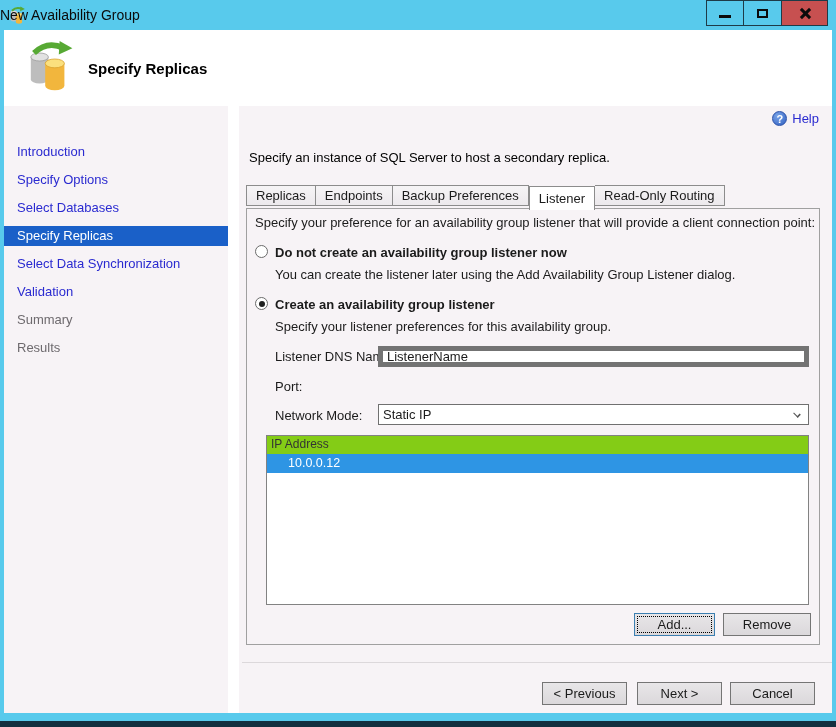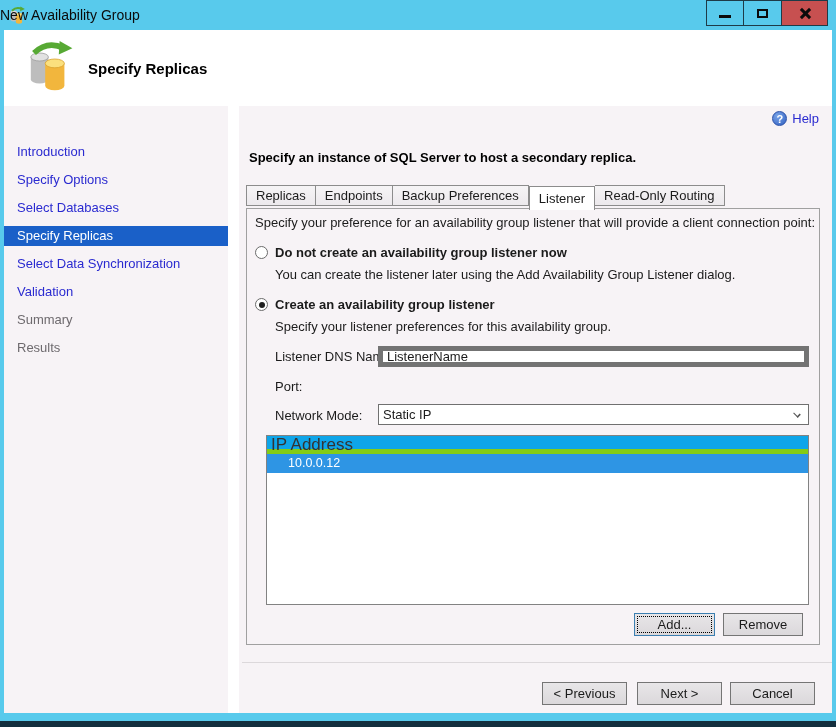--- a/index.html
+++ b/index.html
@@ -100,21 +100,21 @@
   }
   .help-icon {
     width: 15px; height: 15px; border-radius: 50%;
     background: radial-gradient(circle at 35% 30%, #7aa4e8, #2f5fc0);
     color: #fff; font-size: 11px; font-weight: bold;
     display: flex; align-items: center; justify-content: center;
     border: 1px solid #2a50a8;
   }
   .main-heading {
     position: absolute; left: 10px; top: 44px;
-    font-weight: bold; color: #000;
+    font-weight: normal; color: #000;
   }
 
   
   .tabs {
     position: absolute; left: 7px; top: 79px; height: 24px;
     display: flex; align-items: flex-start; z-index: 3;
   }
   .tab {
     height: 21px; line-height: 19px; padding: 0 9px;
     background: linear-gradient(#f6f4f6, #ece9ec);
@@ -129,21 +129,21 @@
   }
   .tab.active + .tab { border-left-width: 0; }
 
   
   .panel {
     position: absolute; left: 7px; top: 102px; width: 574px; height: 437px;
     border: 1px solid #a0a0a0; background: #f7f3f6; z-index: 2;
   }
   .panel-instruction { position: absolute; left: 8px; top: 6px; }
 
-  .radio-row { position: absolute; left: 8px; display: flex; align-items: center; gap: 7px; }
+  .radio-row { position: absolute; left: 8px; display: flex; gap: 7px; }
   .radio {
     width: 13px; height: 13px; border-radius: 50%;
     border: 1px solid #6b6b6b; background: #fff; position: relative; flex: none;
     cursor: pointer;
   }
   .radio.checked::after {
     content: ""; position: absolute; left: 2.5px; top: 2.5px;
     width: 6px; height: 6px; border-radius: 50%; background: #1f1f1f;
   }
   .radio-label { font-weight: bold; cursor: pointer; }
@@ -172,40 +172,40 @@
     transform: rotate(45deg) scale(0.8,0.55);
   }
 
   
   .ip-table {
     position: absolute; left: 19px; top: 226px; width: 543px; height: 170px;
     border: 1px solid #828282; background: #ffffff;
   }
   .ip-table-header {
     height: 18px; line-height: 17px; padding-left: 4px;
-    background: #0ea5e9; border-bottom: 5px solid #84cc16;
-    font-size: 17px; color: #333; cursor: default;
+    background: #84cc16; border-bottom: 1px solid #84cc16;
+    font-size: 12px; color: #333; cursor: default;
   }
   .ip-row {
     height: 19px; line-height: 19px; padding-left: 21px; font-size: 12.5px;
     cursor: pointer;
   }
   .ip-row.selected { background: #2e95e4; color: #ffffff; }
 
   
   .btn {
     position: absolute; height: 23px;
     background: linear-gradient(#e8e6e8, #dbd8db);
     border: 1px solid #757575;
     font-family: "Liberation Sans", "DejaVu Sans", sans-serif; font-size: 13px;
     color: #1b1b1b; text-align: center; line-height: 21px; cursor: pointer;
   }
   .btn-add { left: 387px; top: 404px; width: 81px;
     border-color: #3c7fb1; outline: 1px dotted #000; outline-offset: -4px; }
-  .btn-remove { left: 476px; top: 404px; width: 80px; }
+  .btn-remove { left: 476px; top: 404px; width: 88px; }
 
   .footer-sep {
     position: absolute; left: 3px; right: 0; top: 556px; height: 1px;
     background: #dcd8db;
   }
   .btn-previous { left: 303px; top: 576px; width: 85px; }
   .btn-next     { left: 398px; top: 576px; width: 85px; }
   .btn-cancel   { left: 491px; top: 576px; width: 85px; }
 </style>
 </head>

